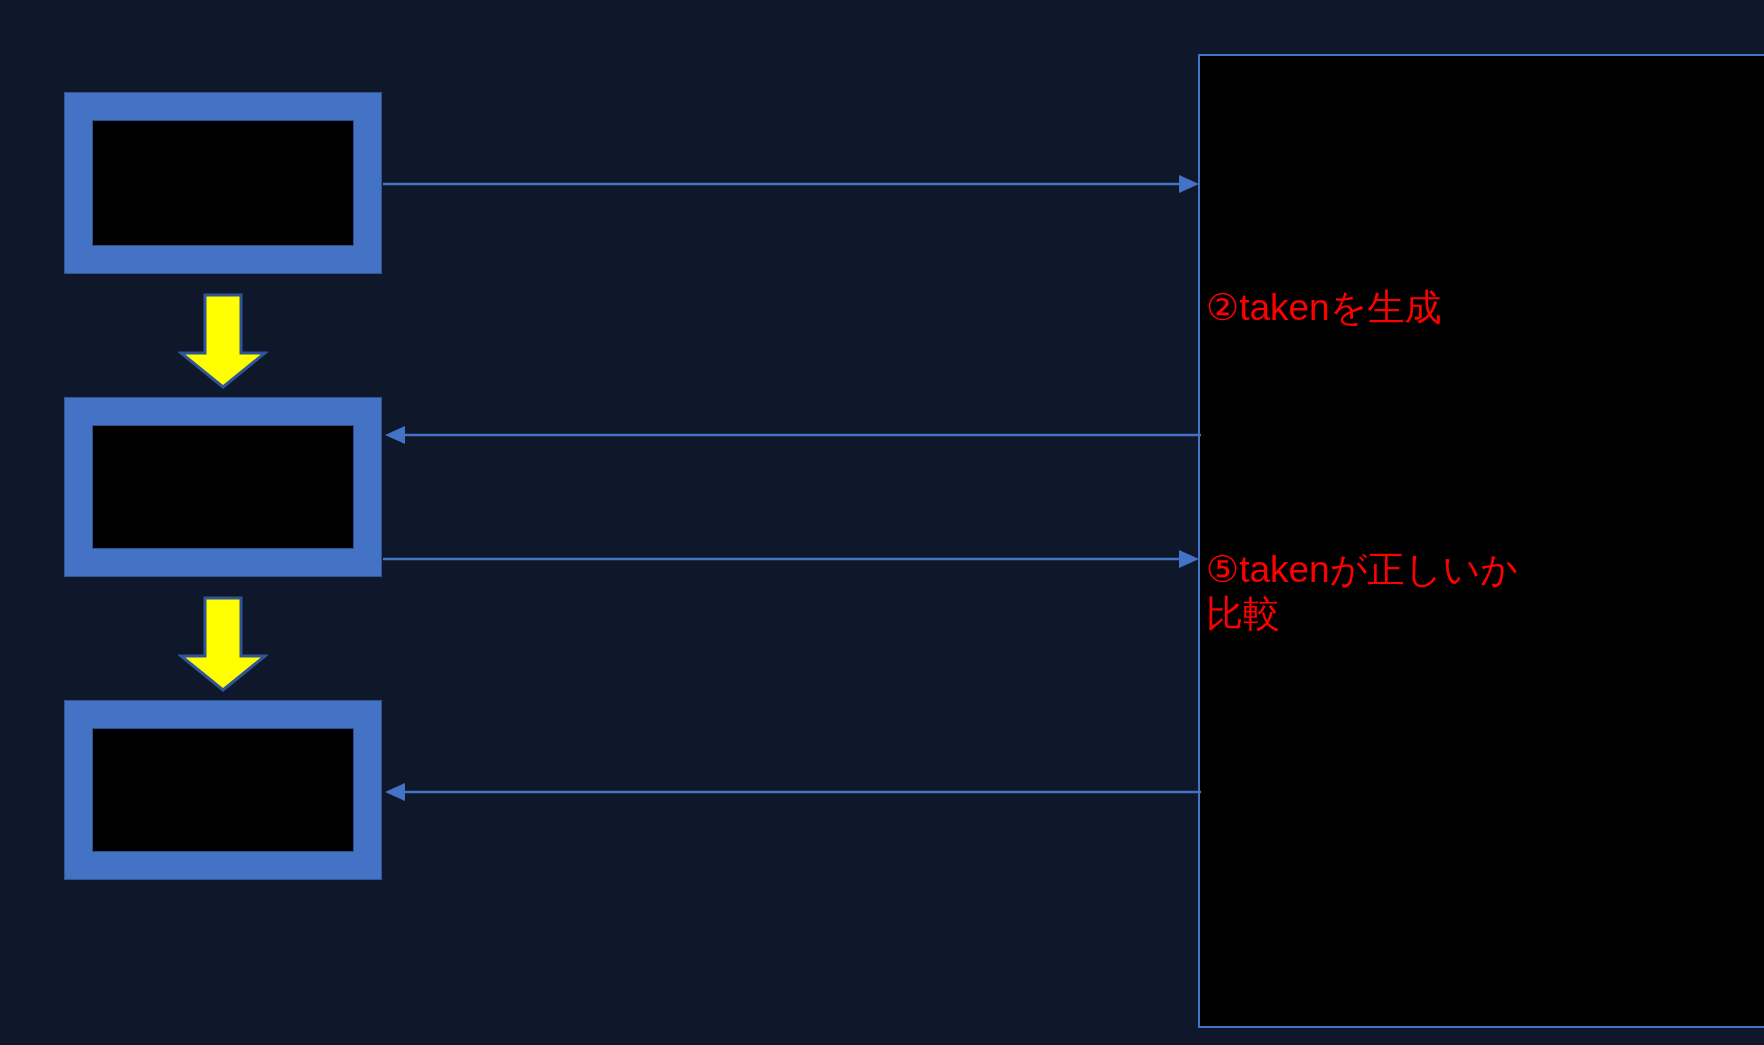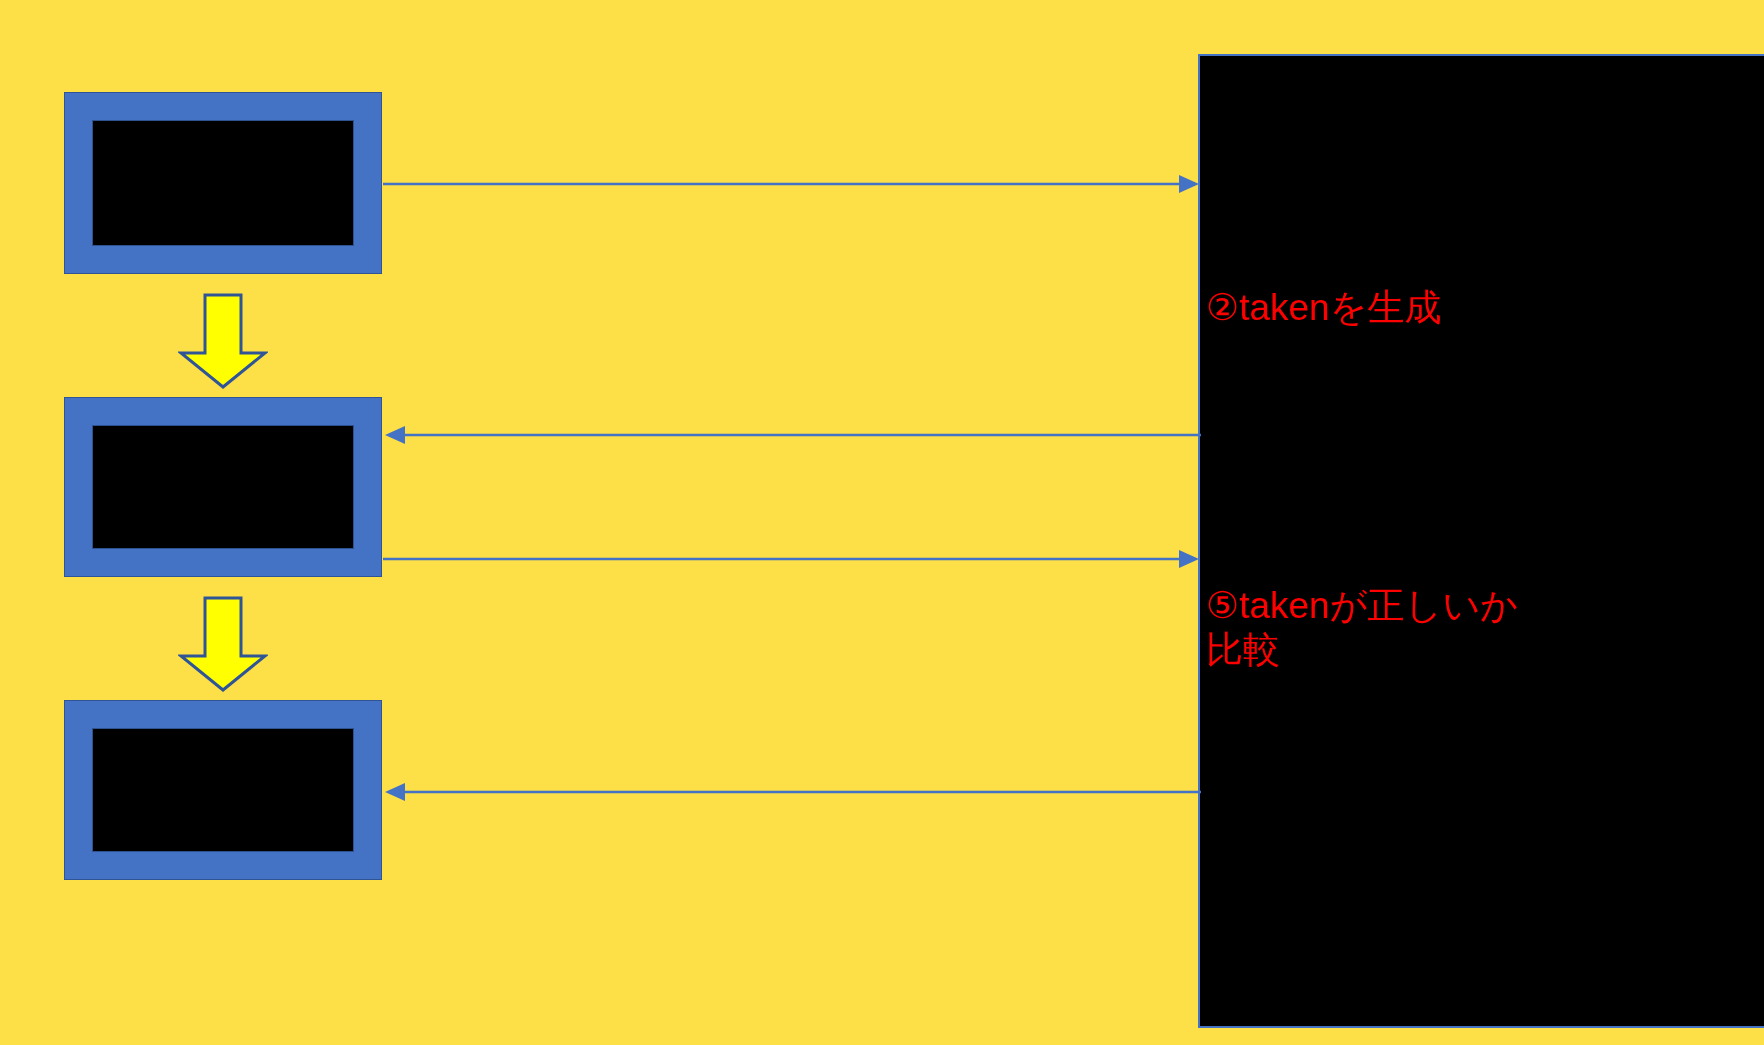--- a/index.html
+++ b/index.html
@@ -7,21 +7,21 @@
     padding: 0;
     background: #000000;
   }
   body {
     font-family: "Liberation Sans", sans-serif;
   }
   #canvas {
     position: relative;
     width: 1764px;
     height: 1045px;
-    background: #fde047;
+    background: #0f172a;
     overflow: hidden;
   }
   .client-box {
     position: absolute;
     box-sizing: border-box;
     background: #000000;
     border-style: solid;
     border-color: #4472c4;
     border-width: 28px;
     outline: 1px solid #2e528f;
@@ -108,15 +108,15 @@
 
   <div class="flow-arrow" style="left:383px; top:780px; width:818px; height:24px;">
     <svg width="818" height="24" viewBox="0 0 818 24" xmlns="http://www.w3.org/2000/svg">
       <line x1="16" y1="12" x2="818" y2="12" stroke="#4472c4" stroke-width="2.5"></line>
       <polygon points="2,12 22,3 22,21" fill="#4472c4"></polygon>
     </svg>
   </div>
 
   <div class="note" style="left:1206px; top:286px;">②takenを生成</div>
 
-  <div class="note note-wide" style="left:1206px; top:548px;margin-top:36px;">⑤takenが正しいか比較</div>
+  <div class="note note-wide" style="left:1206px; top:548px;">⑤takenが正しいか比較</div>
 
 </div>
 
 </body></html>

